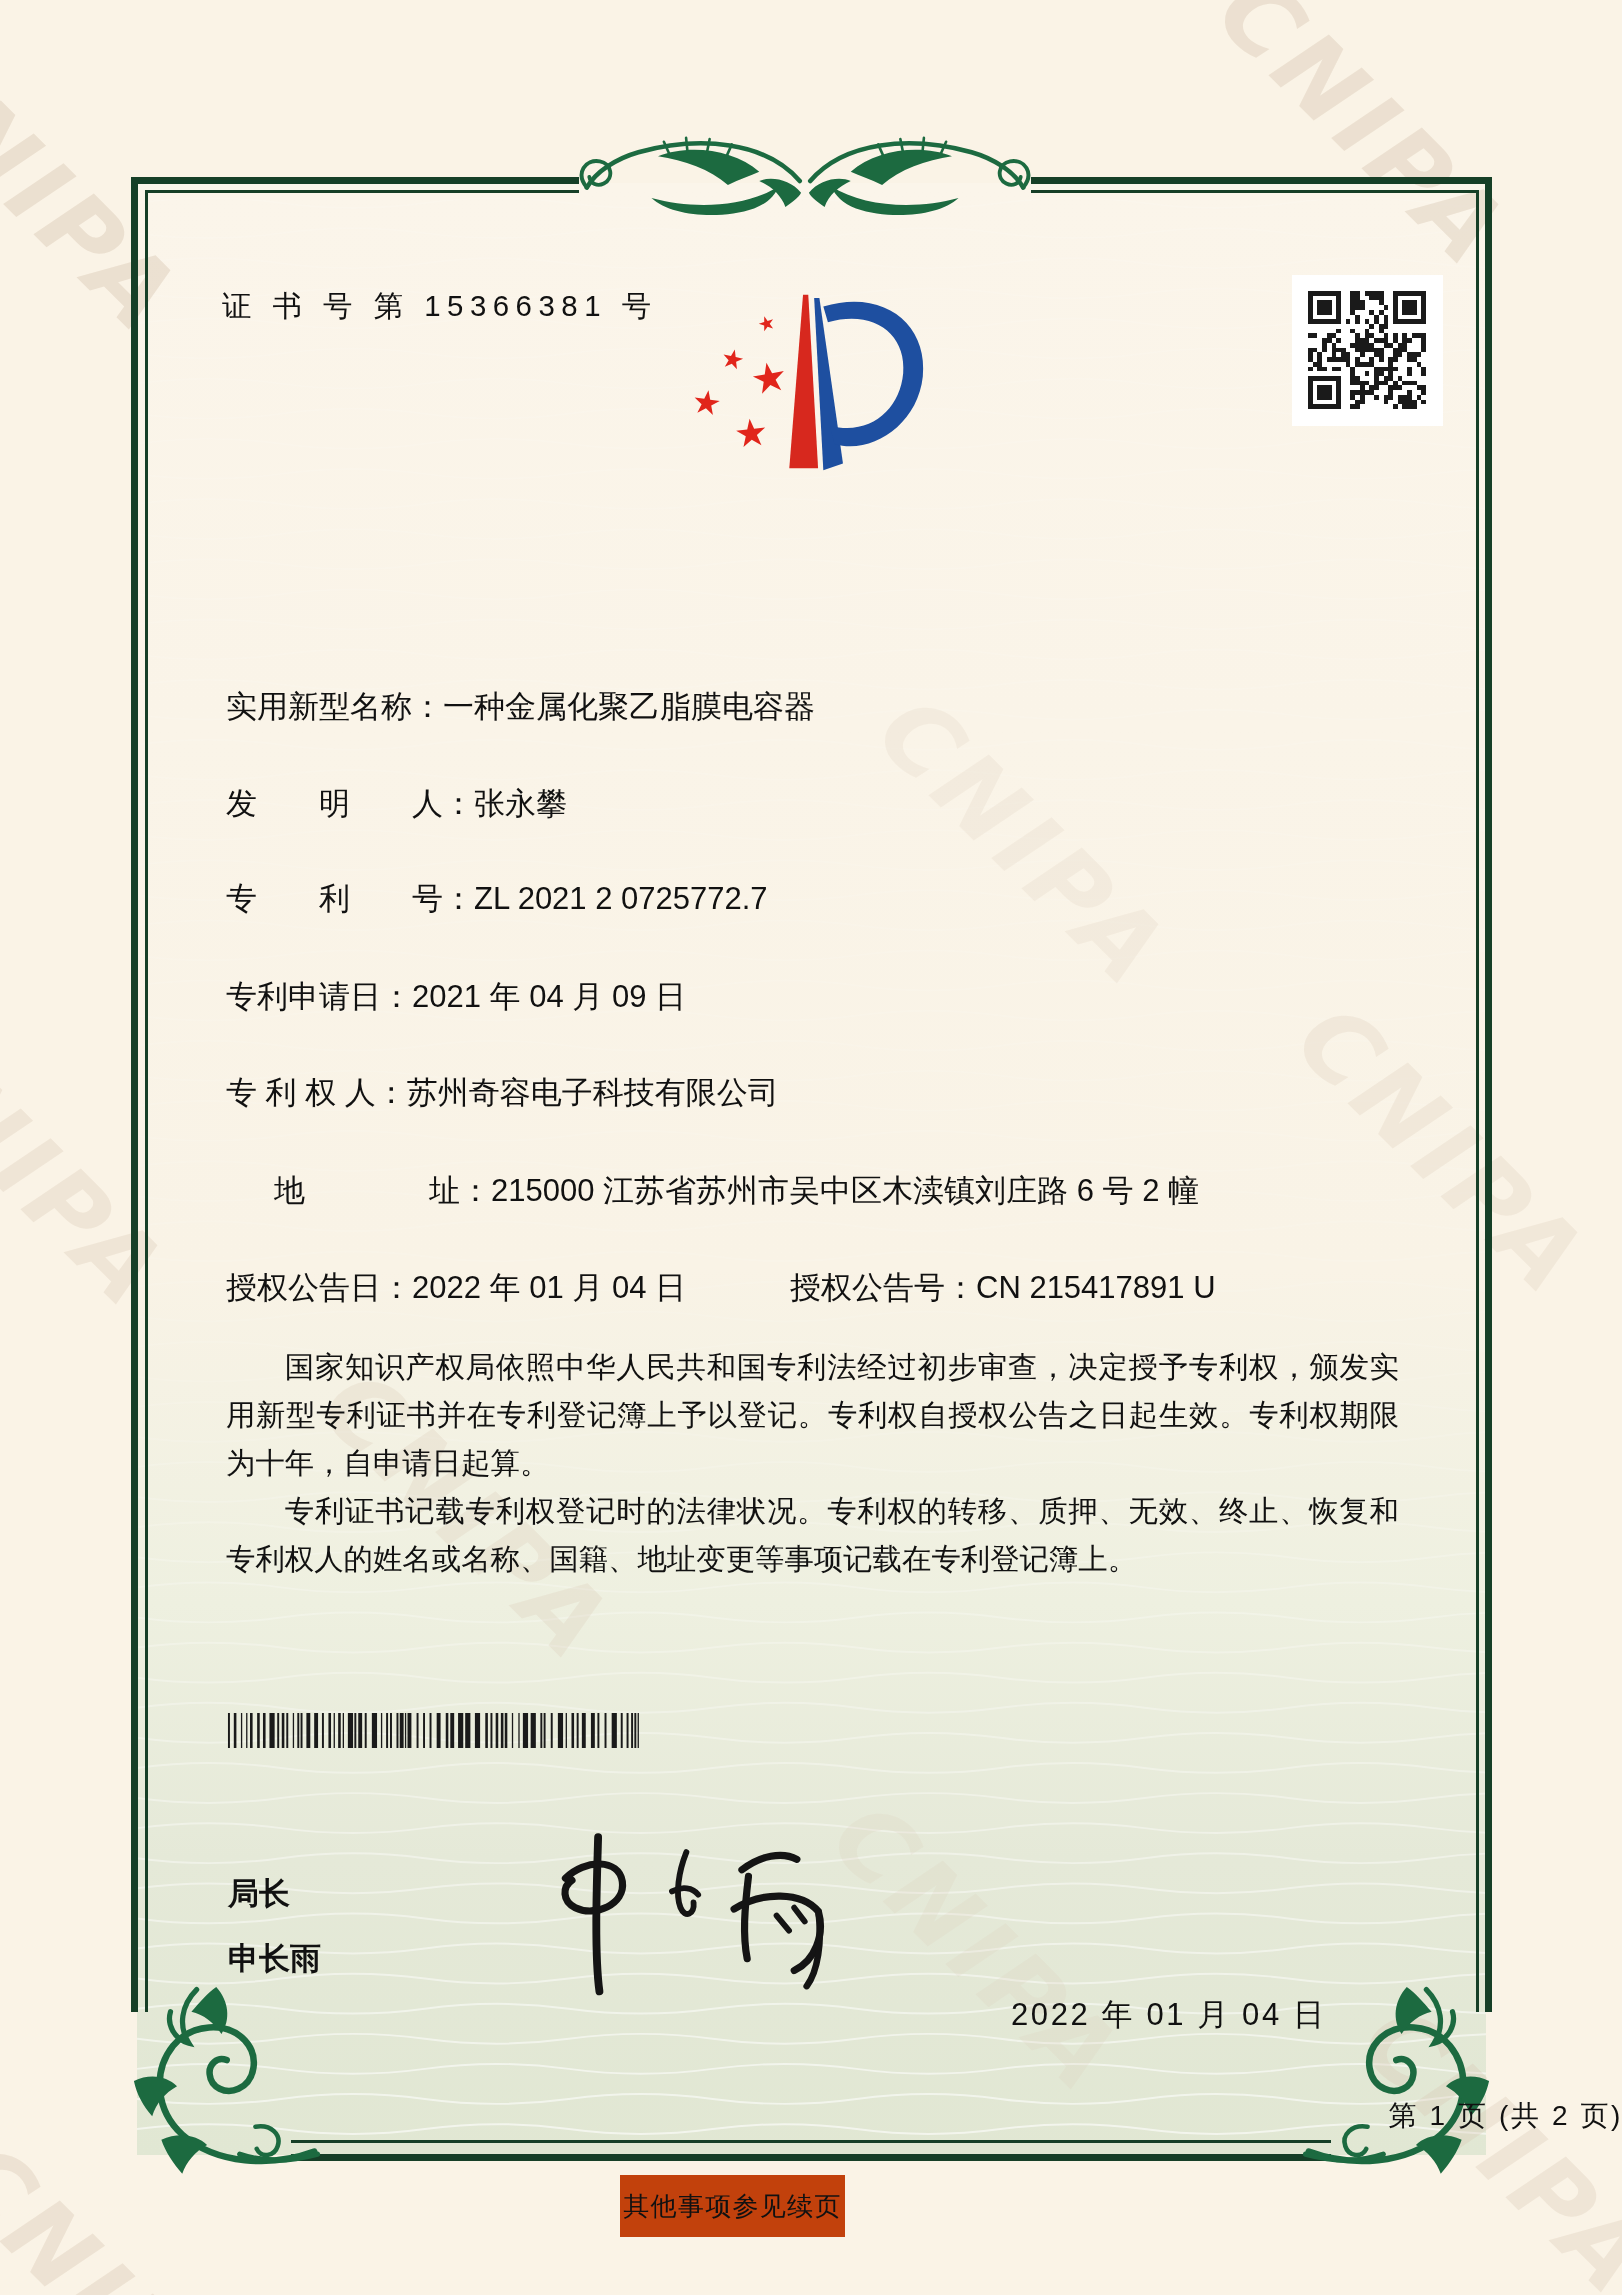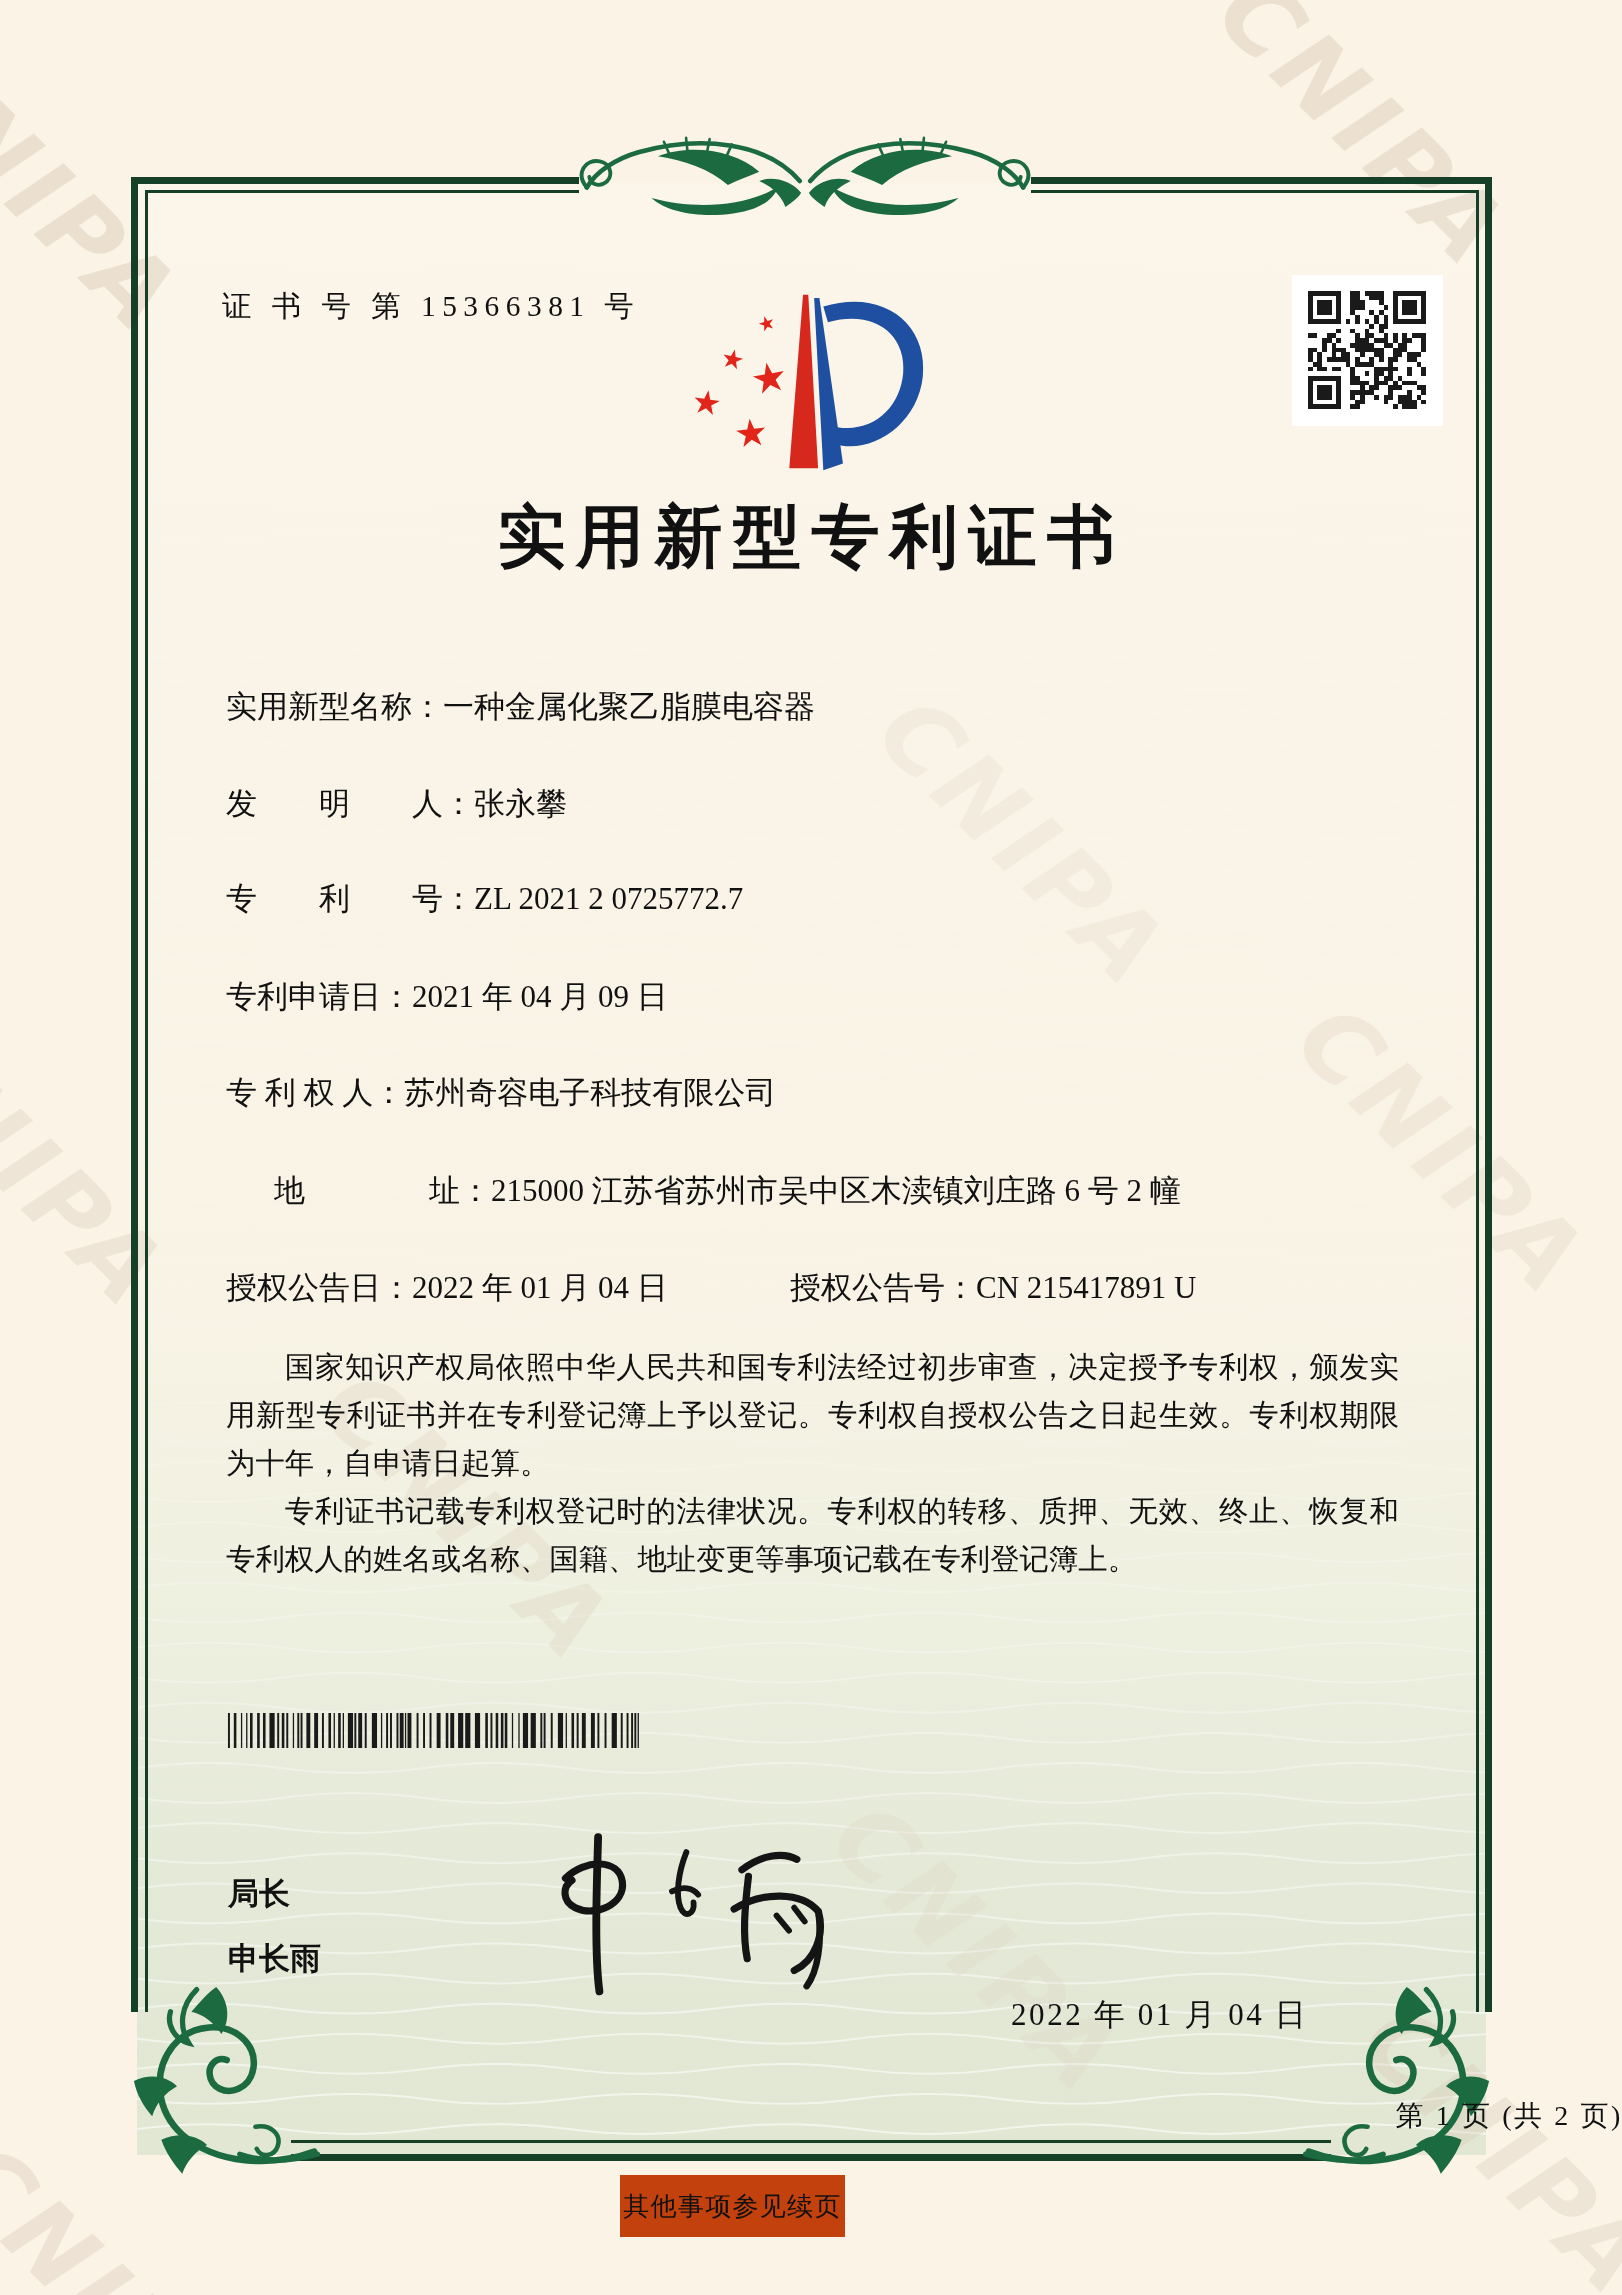--- a/index.html
+++ b/index.html
@@ -1,19 +1,19 @@
 <!DOCTYPE html>
 <html style="font-size:10.5px"><head>
 <meta charset="utf-8">
 <style>
   html,body{margin:0;padding:0;background:#faf3e6;}
   .page{position:relative;width:1623px;height:2295px;background:#faf3e6;overflow:hidden;
         font-family:"Liberation Serif","DejaVu Serif",serif;color:#111;}
   .abs{position:absolute;}
-  .serif{font-family:Liberation Serif, serif;}
+  .serif{font-family:Liberation Sans, sans-serif;}
   .bgfill{left:137px;top:183px;width:1349px;height:1972px;z-index:0;
      background:linear-gradient(180deg,#fbf5ea 0%,#f9f3e6 55%,#eef0e0 72%,#e5e9d8 85%,#e1e7d3 100%);}
   .waves{left:137px;top:183px;z-index:1;}
   .wm{z-index:2;font-family:"DejaVu Sans","Liberation Sans",sans-serif;font-weight:bold;font-style:italic;
       font-size:98px;letter-spacing:6.5px;color:#d8c6b2;transform:rotate(45deg);transform-origin:left top;
       white-space:nowrap;pointer-events:none;}
   .bl{background:#163f27;z-index:3;}
   .orn{z-index:4;}
   .ct{z-index:5;}
   .certno{font-size:29.4px;letter-spacing:6.5px;}
@@ -484,21 +484,20 @@
         <rect x="6" y="24" width="1" height="1" fill="#1a1a1a"></rect>
         <rect x="9" y="24" width="1" height="1" fill="#1a1a1a"></rect>
         <rect x="10" y="24" width="1" height="1" fill="#1a1a1a"></rect>
         <rect x="18" y="24" width="1" height="1" fill="#1a1a1a"></rect>
         <rect x="20" y="24" width="1" height="1" fill="#1a1a1a"></rect>
         <rect x="21" y="24" width="1" height="1" fill="#1a1a1a"></rect>
         <rect x="22" y="24" width="1" height="1" fill="#1a1a1a"></rect>
       </svg>
   </div>
 
-  <div class="abs ct serif title" style="left:0;top:492px;">实用新型专利证书</div>
 
   <div class="abs ct serif frow" style="left:226px;top:686px;"><span>实用新型名称：</span><span>一种金属化聚乙脂膜电容器</span></div>
   <div class="abs ct serif frow" style="left:226px;top:783px;"><span>发　　明　　人：</span><span>张永攀</span></div>
   <div class="abs ct serif frow" style="left:226px;top:878px;"><span>专　　利　　号：</span><span>ZL 2021 2 0725772.7</span></div>
   <div class="abs ct serif frow" style="left:226px;top:976px;"><span>专利申请日：</span><span>2021 年 04 月 09 日</span></div>
   <div class="abs ct serif frow" style="left:226px;top:1072px;"><span>专 利 权 人：</span><span>苏州奇容电子科技有限公司</span></div>
   <div class="abs ct serif frow" style="left:226px;top:1170px;margin-left:48px;"><span>地　　　　址：</span><span>215000 江苏省苏州市吴中区木渎镇刘庄路 6 号 2 幢</span></div>
   <div class="abs ct serif frow" style="left:226px;top:1267px;"><span>授权公告日：</span><span>2022 年 01 月 04 日</span></div>
   <div class="abs ct serif frow" style="left:790px;top:1267px;"><span>授权公告号：</span><span>CN 215417891 U</span></div>
 

